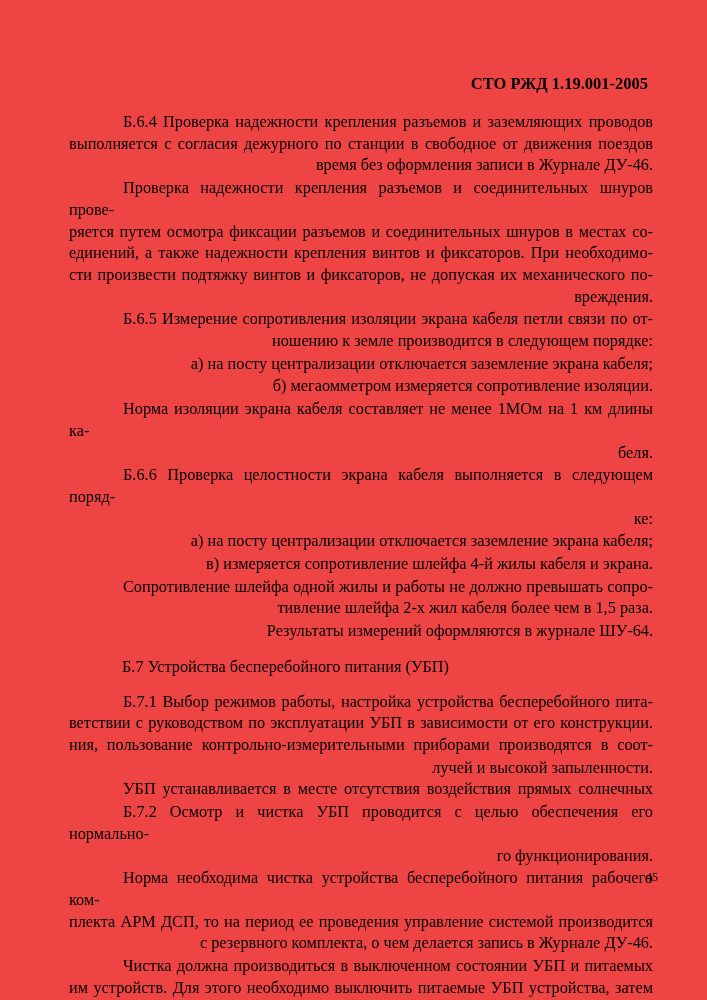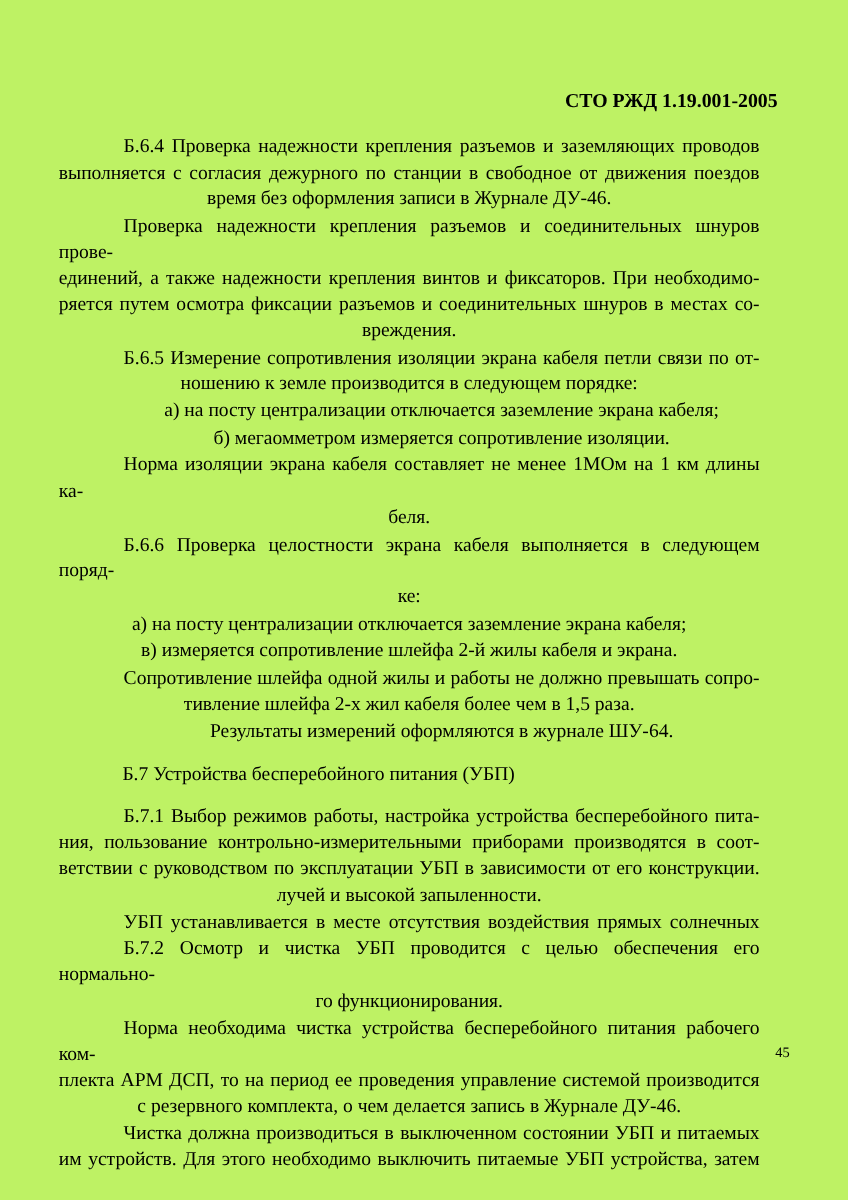--- a/index.html
+++ b/index.html
@@ -1,40 +1,40 @@
 <!DOCTYPE html>
 <html><head>
 <meta charset="utf-8">
 <style>
   html, body { margin: 0; padding: 0; background: #e8e8e8; }
   .page {
     position: relative;
     width: 707px;
     height: 1000px;
     margin: 0 auto;
-    background: #bef264;
+    background: #ef4444;
     color: #000000;
     font-family: "Liberation Serif", "DejaVu Serif", serif;
     font-size: 16.3px;
     overflow: hidden;
     box-sizing: border-box;
-    padding: 73px 59px 0 48px;
+    padding: 73px 59px 0 68px;
   }
   .doc-header {
     text-align: right;
     font-weight: bold;
     font-size: 16.5px;
     line-height: 22px;
     margin-bottom: 16px;
   }
   .doc-body { width: 586px; }
   .para { margin: 1px; }
   .line {
     line-height: 21.7px;
-    text-align: center;
+    text-align: right;
     white-space: normal;
   }
   .line.fill {
     text-align: justify;
     text-align-last: justify;
   }
   .line.indent { text-indent: 54px; }
   .heading {
     font-weight: normal;
     line-height: 21.7px;
@@ -56,22 +56,23 @@
 <div class="page">
   <div class="doc-header">СТО РЖД 1.19.001-2005</div>
   <div class="doc-body">
       <div class="para">
         <div class="line fill indent">Б.6.4 Проверка надежности крепления разъемов и заземляющих проводов</div>
         <div class="line fill">выполняется с согласия дежурного по станции в свободное от движения поездов</div>
         <div class="line">время без оформления записи в Журнале ДУ-46.</div>
       </div>
       <div class="para">
         <div class="line fill indent">Проверка надежности крепления разъемов и соединительных шнуров прове-</div>
+        <div class="line fill">ряется путем осмотра фиксации разъемов и соединительных шнуров в местах со-</div>
         <div class="line fill">единений, а также надежности крепления винтов и фиксаторов. При необходимо-</div>
-        <div class="line fill">ряется путем осмотра фиксации разъемов и соединительных шнуров в местах со-</div>
+        <div class="line fill">сти произвести подтяжку винтов и фиксаторов, не допуская их механического по-</div>
         <div class="line">вреждения.</div>
       </div>
       <div class="para">
         <div class="line fill indent">Б.6.5 Измерение сопротивления изоляции экрана кабеля петли связи по от-</div>
         <div class="line">ношению к земле производится в следующем порядке:</div>
       </div>
       <div class="para">
         <div class="line indent">а) на посту централизации отключается заземление экрана кабеля;</div>
       </div>
       <div class="para">
@@ -82,34 +83,34 @@
         <div class="line">беля.</div>
       </div>
       <div class="para">
         <div class="line fill indent">Б.6.6 Проверка целостности экрана кабеля выполняется в следующем поряд-</div>
         <div class="line">ке:</div>
       </div>
       <div class="para">
         <div class="line">а) на посту централизации отключается заземление экрана кабеля;</div>
       </div>
       <div class="para">
-        <div class="line">в) измеряется сопротивление шлейфа 2-й жилы кабеля и экрана.</div>
+        <div class="line">в) измеряется сопротивление шлейфа 4-й жилы кабеля и экрана.</div>
       </div>
       <div class="para">
         <div class="line fill indent">Сопротивление шлейфа одной жилы и работы не должно превышать сопро-</div>
         <div class="line">тивление шлейфа 2-х жил кабеля более чем в 1,5 раза.</div>
       </div>
       <div class="para">
         <div class="line indent">Результаты измерений оформляются в журнале ШУ-64.</div>
       </div>
       <div class="heading">Б.7 Устройства бесперебойного питания (УБП)</div>
       <div class="para">
         <div class="line fill indent">Б.7.1 Выбор режимов работы, настройка устройства бесперебойного пита-</div>
+        <div class="line fill">ветствии с руководством по эксплуатации УБП в зависимости от его конструкции.</div>
         <div class="line fill">ния, пользование контрольно-измерительными приборами производятся в соот-</div>
-        <div class="line fill">ветствии с руководством по эксплуатации УБП в зависимости от его конструкции.</div>
       </div>
       <div class="para">
         <div class="line">лучей и высокой запыленности.</div>
         <div class="line fill indent">УБП устанавливается в месте отсутствия воздействия прямых солнечных</div>
       </div>
       <div class="para">
         <div class="line fill indent">Б.7.2 Осмотр и чистка УБП проводится с целью обеспечения его нормально-</div>
         <div class="line">го функционирования.</div>
       </div>
       <div class="para">

